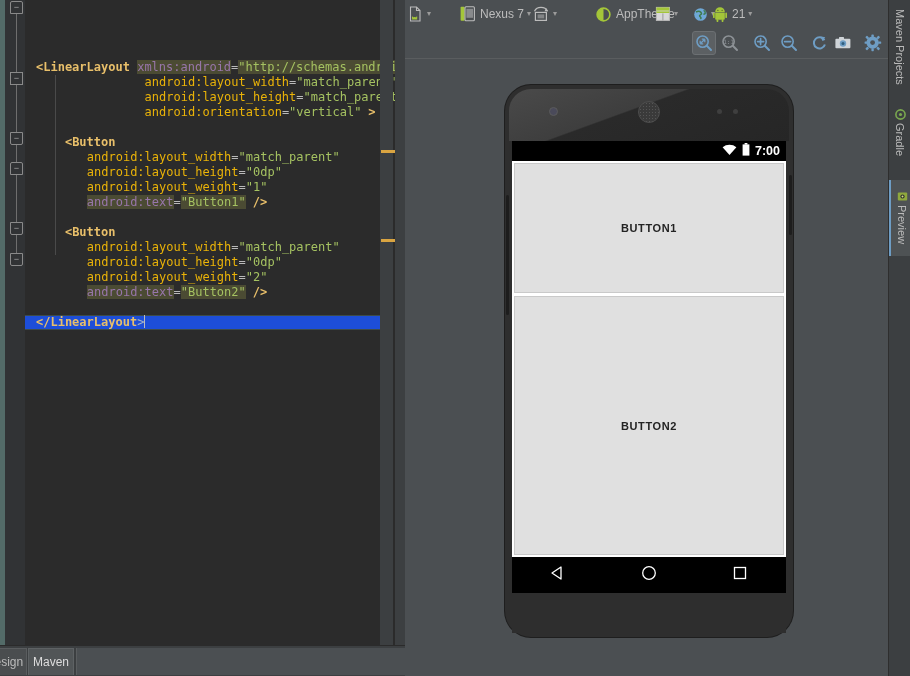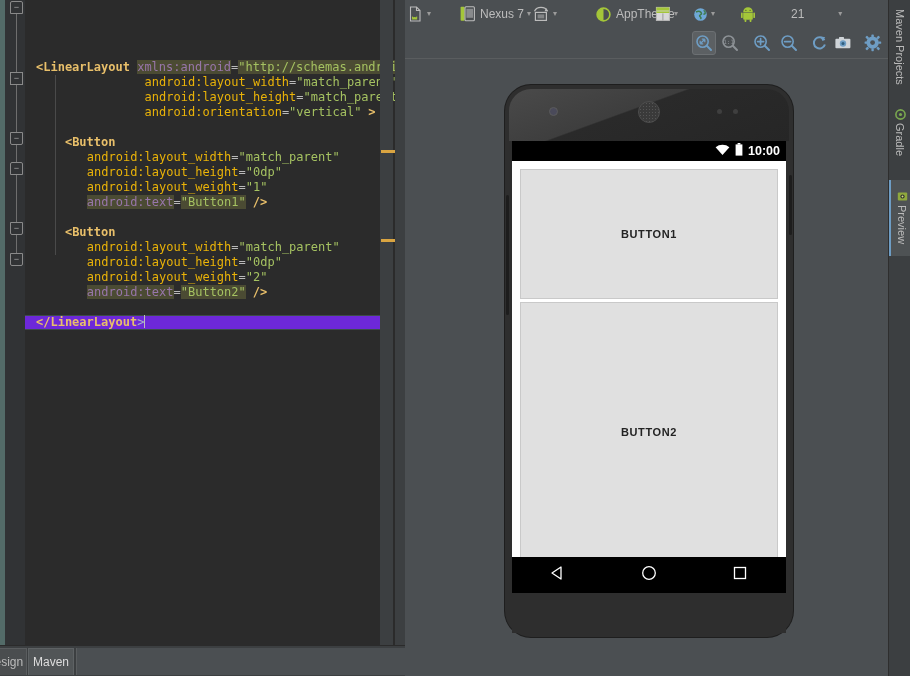--- a/index.html
+++ b/index.html
@@ -60,21 +60,21 @@
     font-size: 12px;
     line-height: 15px;
     white-space: pre;
   }
   .code-line {
     height: 15px;
     position: relative;
     padding-left: 4px;
   }
   .code-line.current {
-    background: #6d28d9;
+    background: #1d4ed8;
     box-shadow: inset 0 1px 0 #3d4c4a, inset 0 -1px 0 #3d4c4a;
   }
   .tag-b      { color: #e8bf6a; font-weight: bold; margin-left: 7px; }
   .ns         { color: #eab308; }
   .val        { color: #a5c261; }
   .punct      { color: #a9b7c6; }
   .eq         { color: #bababa; }
   .hl-ns      { background: #4b4b33; color: #9876aa; }
   .hl-val     { background: #4b4b33; color: #a5c261; }
   .indent-guide {
@@ -262,21 +262,21 @@
     font-family: "Liberation Sans", sans-serif;
   }
   #wifi-icon { margin-right: 5px; }
   #battery-icon { margin-right: 5px; }
 
   #app-surface {
     position: absolute; left: 0; top: 20px;
     width: 274px; height: 396px;
     background: #ffffff;
     box-sizing: border-box;
-    padding: 8px;
+    padding: 2px;
   }
   .mat-button {
     box-sizing: border-box;
     width: 100%;
     background: #e0e0e0;
     border: 1px solid #c9c9c9;
     display: flex;
     align-items: center;
     justify-content: center;
     color: #232323;
@@ -428,21 +428,21 @@
         <div class="tb-item" style="left: 288px;">
           <span style="display: inline-flex;">
             <svg width="15" height="15" viewBox="0 0 15 15">
         <circle cx="7.5" cy="7.5" r="6.3" fill="#6fa8d6"></circle>
         <path d="M3 5 q3 -1.6 5 0.4 q1.2 1.4 -0.6 2.4 q-1.6 1 0 2.2 q1.2 0.9 0 2" fill="none" stroke="#3f7a4c" stroke-width="1.5"></path>
         <path d="M10.6 3.4 q2 1 1.6 2.8 q-0.3 1.4 -1.8 0.6" fill="none" stroke="#3f7a4c" stroke-width="1.5"></path>
       </svg>
           </span>
           <span class="tb-caret">▾</span>
         </div>
-        <div class="tb-item" style="left: 336px; gap: 31px;">
+        <div class="tb-item" style="left: 308px;">
           <span style="display: inline-flex;">
             <svg width="14" height="15" viewBox="0 0 14 15">
         <path d="M2.2 5.6 h9.6 v6.2 a0.9 0.9 0 0 1 -0.9 0.9 h-7.8 a0.9 0.9 0 0 1 -0.9 -0.9 z" fill="#a4c639"></path>
         <path d="M2.2 5 a4.8 4.8 0 0 1 9.6 0 z" fill="#a4c639"></path>
         <rect x="0" y="5.6" width="1.7" height="5.4" rx="0.85" fill="#a4c639"></rect>
         <rect x="12.3" y="5.6" width="1.7" height="5.4" rx="0.85" fill="#a4c639"></rect>
         <rect x="3.6" y="12.3" width="1.7" height="2.7" rx="0.85" fill="#a4c639"></rect>
         <rect x="8.7" y="12.3" width="1.7" height="2.7" rx="0.85" fill="#a4c639"></rect>
         <circle cx="4.9" cy="3.2" r="0.55" fill="#2b2b2b"></circle>
         <circle cx="9.1" cy="3.2" r="0.55" fill="#2b2b2b"></circle>
@@ -546,21 +546,21 @@
               <svg width="15" height="12" viewBox="0 0 15 12">
                 <path d="M7.5 11 L0.6 3.2 A11 11 0 0 1 14.4 3.2 Z" fill="#ffffff"></path>
               </svg>
             </span>
             <span id="battery-icon">
               <svg width="8" height="13" viewBox="0 0 8 13">
                 <rect x="2.6" y="0" width="2.8" height="1.6" fill="#fff"></rect>
                 <rect x="0.6" y="1.4" width="6.8" height="11.2" fill="#fff"></rect>
               </svg>
             </span>
-            <span id="status-time">10:00</span>
+            <span id="status-time">7:00</span>
           </div>
 
           <div id="app-surface">
             <div class="mat-button" id="mat-button1">BUTTON1</div>
             <div class="mat-button" id="mat-button2">BUTTON2</div>
           </div>
 
           <div id="nav-bar">
             <span>
               <svg width="18" height="18" viewBox="0 0 18 18">

